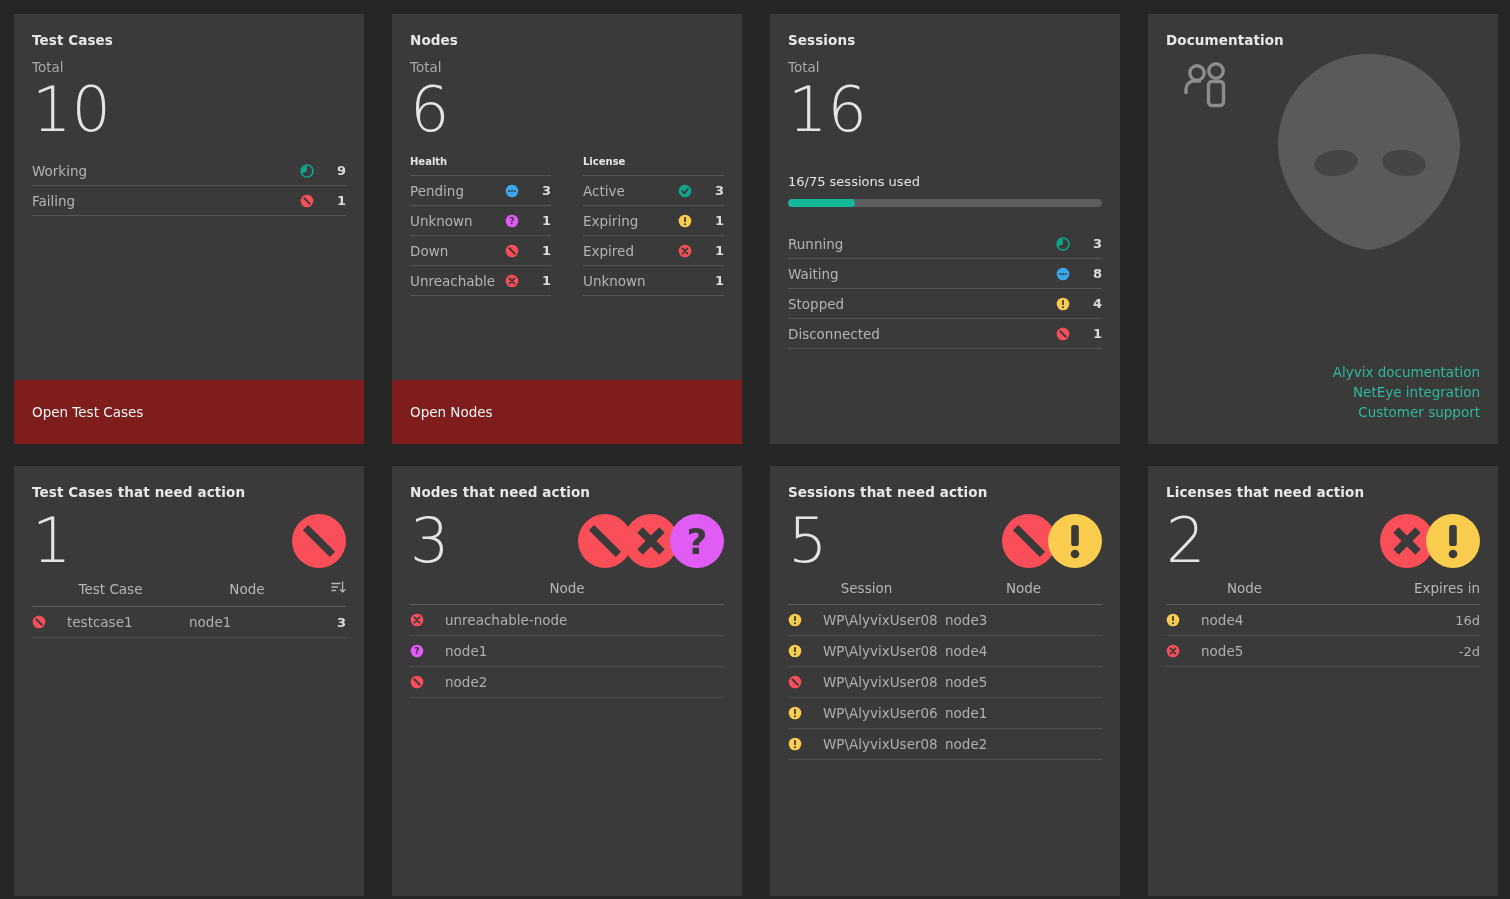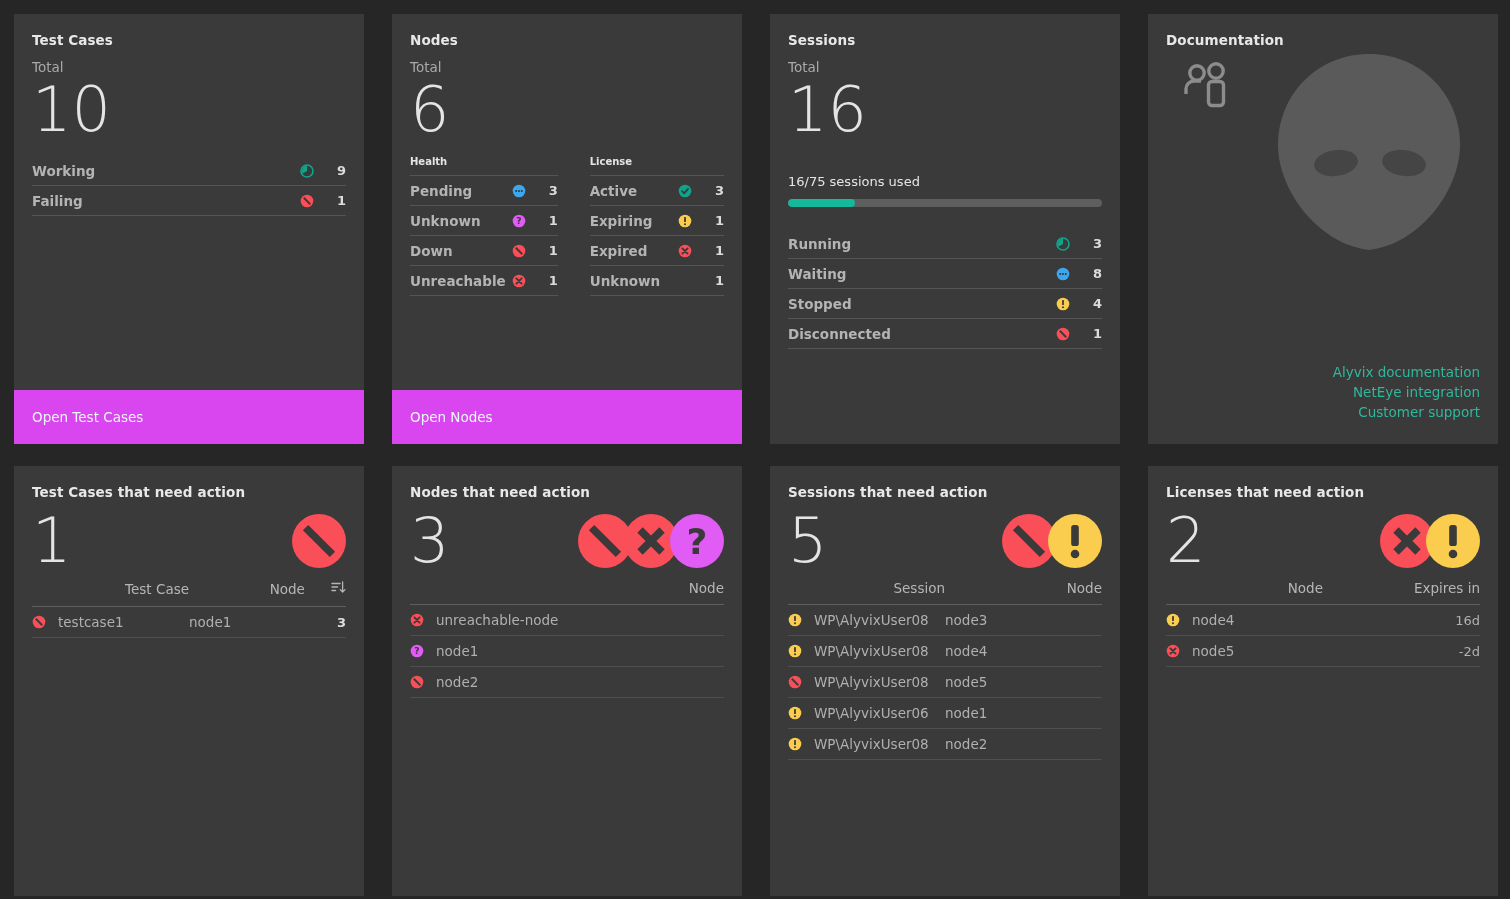--- a/index.html
+++ b/index.html
@@ -45,21 +45,21 @@
     font-family: "DejaVu Sans", "Liberation Sans", sans-serif;
   }
 
   
   .stat-list { margin-top: 4px; }
   .stat-row {
     display: flex; align-items: center;
     height: 30px;
     border-bottom: 1px solid #555;
   }
-  .stat-row .name { flex: 1; color: #b4b4b4; font-size: 13.5px; font-weight: bold; }
+  .stat-row .name { flex: 1; color: #b4b4b4; font-size: 13.5px; }
   .stat-row .ic { width: 26px; display: flex; justify-content: center; }
   .stat-row .val { width: 26px; text-align: right; color: #dcdcdc; font-size: 13px; font-weight: bold; }
 
   
   .two-col { display: flex; gap: 32px; margin-top: 4px; }
   .col { flex: 1; }
   .col-head {
     font-size: 10px; font-weight: bold; color: #e4e4e4;
     padding-bottom: 8px; border-bottom: 1px solid #555;
   }
@@ -69,25 +69,25 @@
   .sic svg { display: block; width: 14px; height: 14px; }
 
   
   .badges { display: flex; align-items: center; }
   .badges .bg { width: 54px; height: 54px; margin-left: -8px; }
   .badges .bg:first-child { margin-left: 0; }
   .badges svg { display: block; width: 54px; height: 54px; }
 
   
   .open-btn {
-    background: #d946ef;
+    background: #7f1d1d;
     color: #eaf7f4;
     font-size: 13.5px;
     padding: 16px 18px;
-    height: 54px;
+    height: 64px;
     display: flex; align-items: center;
     cursor: pointer;
     margin-top: auto;
   }
 
   
   .sessions-used { text-align: left; color: #e5e5e5; font-size: 13px; margin-top: 22px; }
   .pbar {
     margin-top: 10px;
     height: 8px;
@@ -108,35 +108,35 @@
   }
 
   
   .hero-row {
     display: flex; align-items: center; justify-content: space-between;
     margin-top: 8px; margin-bottom: 6px; min-height: 66px;
   }
   .hero-row .big-number { margin: 0; }
   table.t { width: 100%; border-collapse: collapse; }
   table.t th {
-    text-align: right; font-weight: normal;
+    text-align: center; font-weight: normal;
     color: #b6b6b6; font-size: 13.5px;
     padding: 0 0 8px 0;
     border-bottom: 1px solid #606060;
   }
   table.t th.num, table.t td.num { text-align: right; }
   table.t td {
     color: #b0b0b0; font-size: 13.5px;
     padding: 7px 0;
     border-bottom: 1px solid #4f4f4f;
     vertical-align: middle;
   }
   table.t td.num { color: #dedede; font-weight: bold; font-size: 13px; }
   table.t td.c1 { width: 50%; }
-  .cellwrap { display: flex; align-items: center; gap: 12px; }
+  .cellwrap { display: flex; align-items: center; gap: 21px; }
   .sorticon { display: inline-block; vertical-align: middle; }
 </style>
 </head>
 <body>
 
 <div class="dashboard">
 
   <div class="card">
     <div class="card-title">Test Cases</div>
     <div class="card-body">

